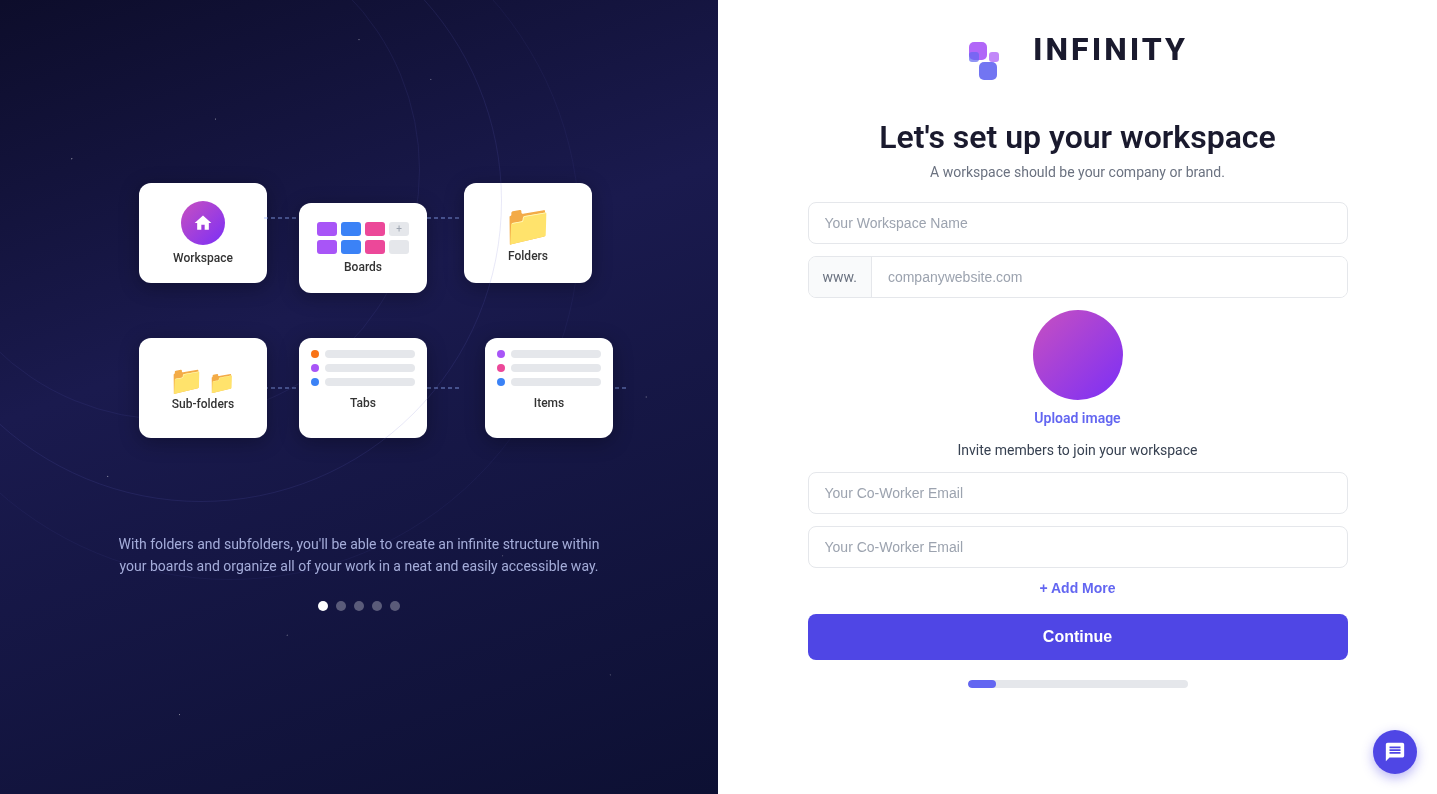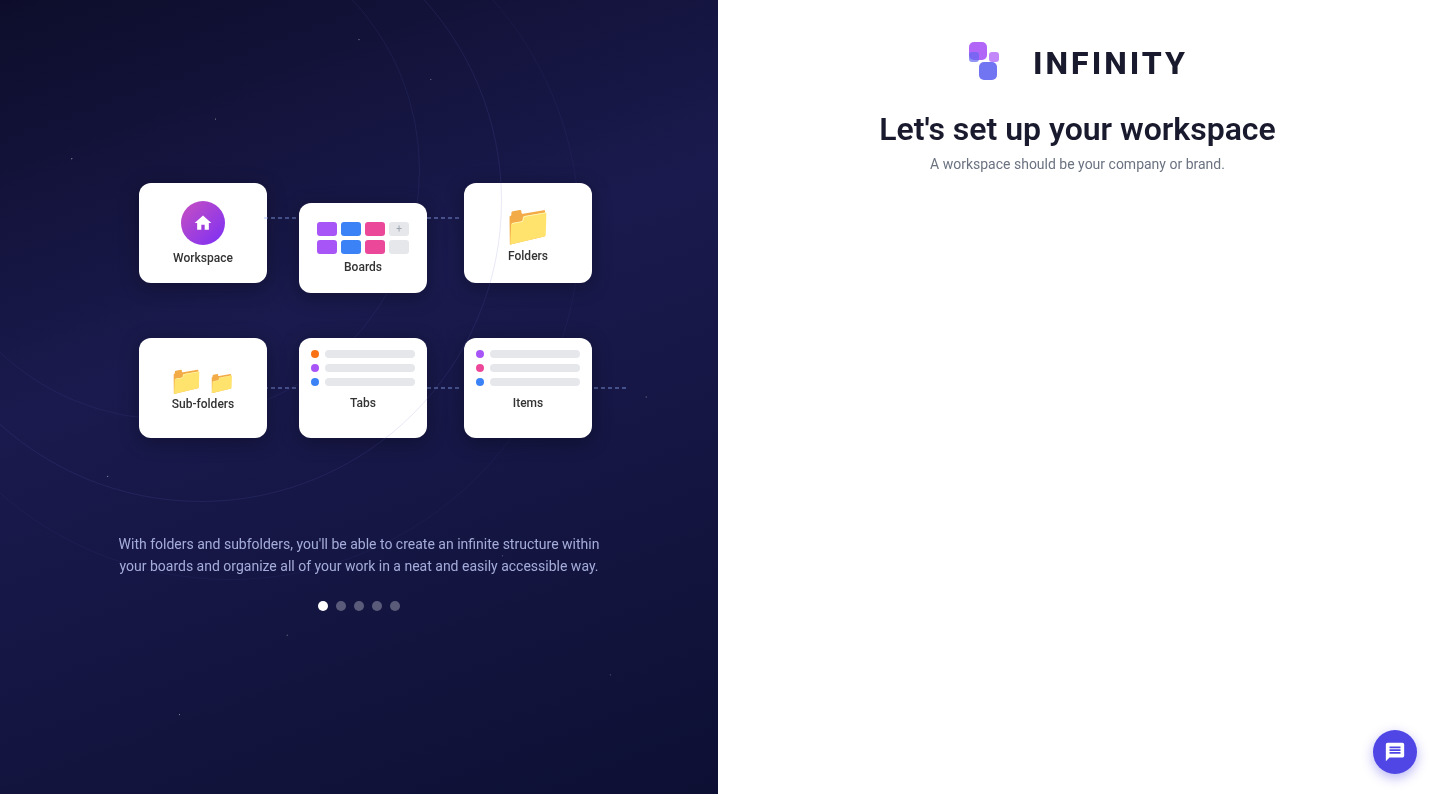--- a/index.html
+++ b/index.html
@@ -203,21 +203,21 @@
     .tab-bar {
       height: 8px;
       background: #e5e7eb;
       border-radius: 4px;
       flex: 1;
     }
 
     .card-items {
       width: 128px;
       height: 100px;
-      left: 395px;
+      left: 416px;
       top: 155px;
       padding: 12px;
       justify-content: flex-start;
     }
     .item-line {
       display: flex;
       align-items: center;
       gap: 6px;
       margin-bottom: 6px;
       width: 100%;
@@ -281,23 +281,23 @@
       display: flex;
       flex-direction: column;
       align-items: center;
       padding: 30px 40px;
       overflow-y: auto;
       position: relative;
     }
 
     .logo-row {
       display: flex;
-      align-items: flex-end;
+      align-items: flex-start;
       gap: 14px;
-      margin-bottom: 28px;
+      margin-bottom: 36px;
     }
     .logo-icon {
       width: 52px;
       height: 52px;
     }
     .logo-text {
       font-size: 32px;
       font-weight: 800;
       color: #1a1a2e;
       letter-spacing: 3px;
@@ -573,20 +573,51 @@
       <rect x="2" y="22" width="10" height="10" rx="3" fill="#6366f1" opacity="0.7"></rect>
       <rect x="12" y="32" width="18" height="18" rx="5" fill="#6366f1" opacity="0.9"></rect>
       <rect x="22" y="22" width="10" height="10" rx="3" fill="#a855f7" opacity="0.7"></rect>
     </svg>
     <span class="logo-text">INFINITY</span>
   </div>
 
   <h1 class="setup-title">Let's set up your workspace</h1>
   <p class="setup-subtitle">A workspace should be your company or brand.</p>
 
+  <div class="form-section">
+
+    <input type="text" class="input-field" placeholder="Your Workspace Name" style="">
+
+    <div class="url-row">
+      <span class="url-prefix">www.</span>
+      <input type="text" class="url-input" placeholder="companywebsite.com" style="">
+    </div>
+
+    <div class="avatar-section">
+      <div class="avatar-circle"></div>
+      <a class="upload-link">Upload image</a>
+    </div>
+
+    <p class="invite-title">Invite members to join your workspace</p>
+
+    <input type="email" class="input-field" placeholder="Your Co-Worker Email" style="">
+
+    <input type="email" class="input-field" placeholder="Your Co-Worker Email" style="">
+
+    <button class="add-more-btn">+ Add More</button>
+
+    <button class="continue-btn">Continue</button>
+
+    <div style="display:flex;justify-content:center;margin-top:4px;">
+      <div class="progress-track">
+        <div class="progress-fill"></div>
+      </div>
+    </div>
+
+  </div>
 
 </div>
 
 <div class="chat-bubble">
   <svg viewBox="0 0 24 24">
     <path d="M20 2H4c-1.1 0-2 .9-2 2v18l4-4h14c1.1 0 2-.9 2-2V4c0-1.1-.9-2-2-2zm-2 12H6v-2h12v2zm0-3H6V9h12v2zm0-3H6V6h12v2z"></path>
   </svg>
 </div>
 
 </body></html>

